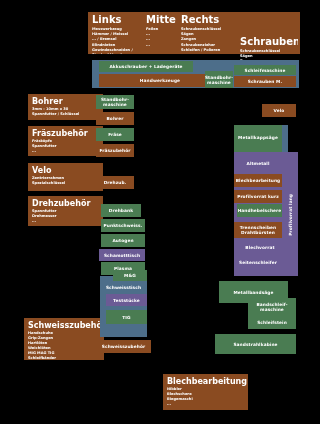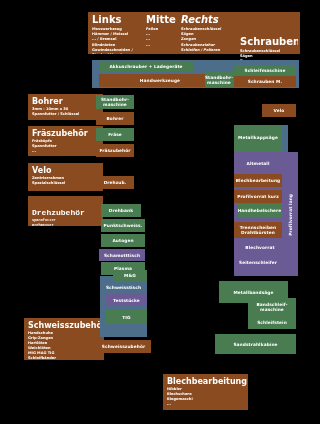--- a/index.html
+++ b/index.html
@@ -39,21 +39,21 @@
 <div class="box" style="left:146px;top:14px;width:30px;height:40px;">
   <div class="hdr">Mitte</div>
   <div class="lst" style="margin-top:2px;">
     <div>Feilen</div>
     <div>...</div>
     <div>...</div>
     <div>...</div>
   </div>
 </div>
 
-<div class="box" style="left:181px;top:14px;width:58px;height:40px;font-style:italic;">
+<div class="box" style="left:181px;top:14px;width:58px;height:40px;">
   <div class="hdr">Rechts</div>
   <div class="lst" style="margin-top:2px;">
     <div>Schraubenschlüssel</div>
     <div>Sägen</div>
     <div>Zangen</div>
     <div>Schraubenzieher</div>
     <div>Schleifen / Polieren</div>
   </div>
 </div>
 
@@ -104,21 +104,21 @@
 </div>
 
 <div class="box brown" style="left:28px;top:163px;width:75px;height:28px;padding:3px 4px;">
   <div class="cardttl">Velo</div>
   <div class="cardlst" style="margin-top:1px;">
     <div>Zentrierrahmen</div>
     <div>Spezialschlüssel</div>
   </div>
 </div>
 
-<div class="box brown" style="left:28px;top:196px;width:75px;height:30px;padding:12px 4px;font-family:Liberation Mono, monospace;">
+<div class="box brown" style="left:28px;top:196px;width:75px;height:30px;padding:3px 4px;">
   <div class="cardttl">Drehzubehör</div>
   <div class="cardlst" style="margin-top:1px;">
     <div>Spannfutter</div>
     <div>Drehmesser</div>
     <div>...</div>
   </div>
 </div>
 
 <div class="box brown" style="left:24px;top:318px;width:80px;height:42px;padding:3px 4px;">
   <div class="cardttl">Schweisszubehör</div>

